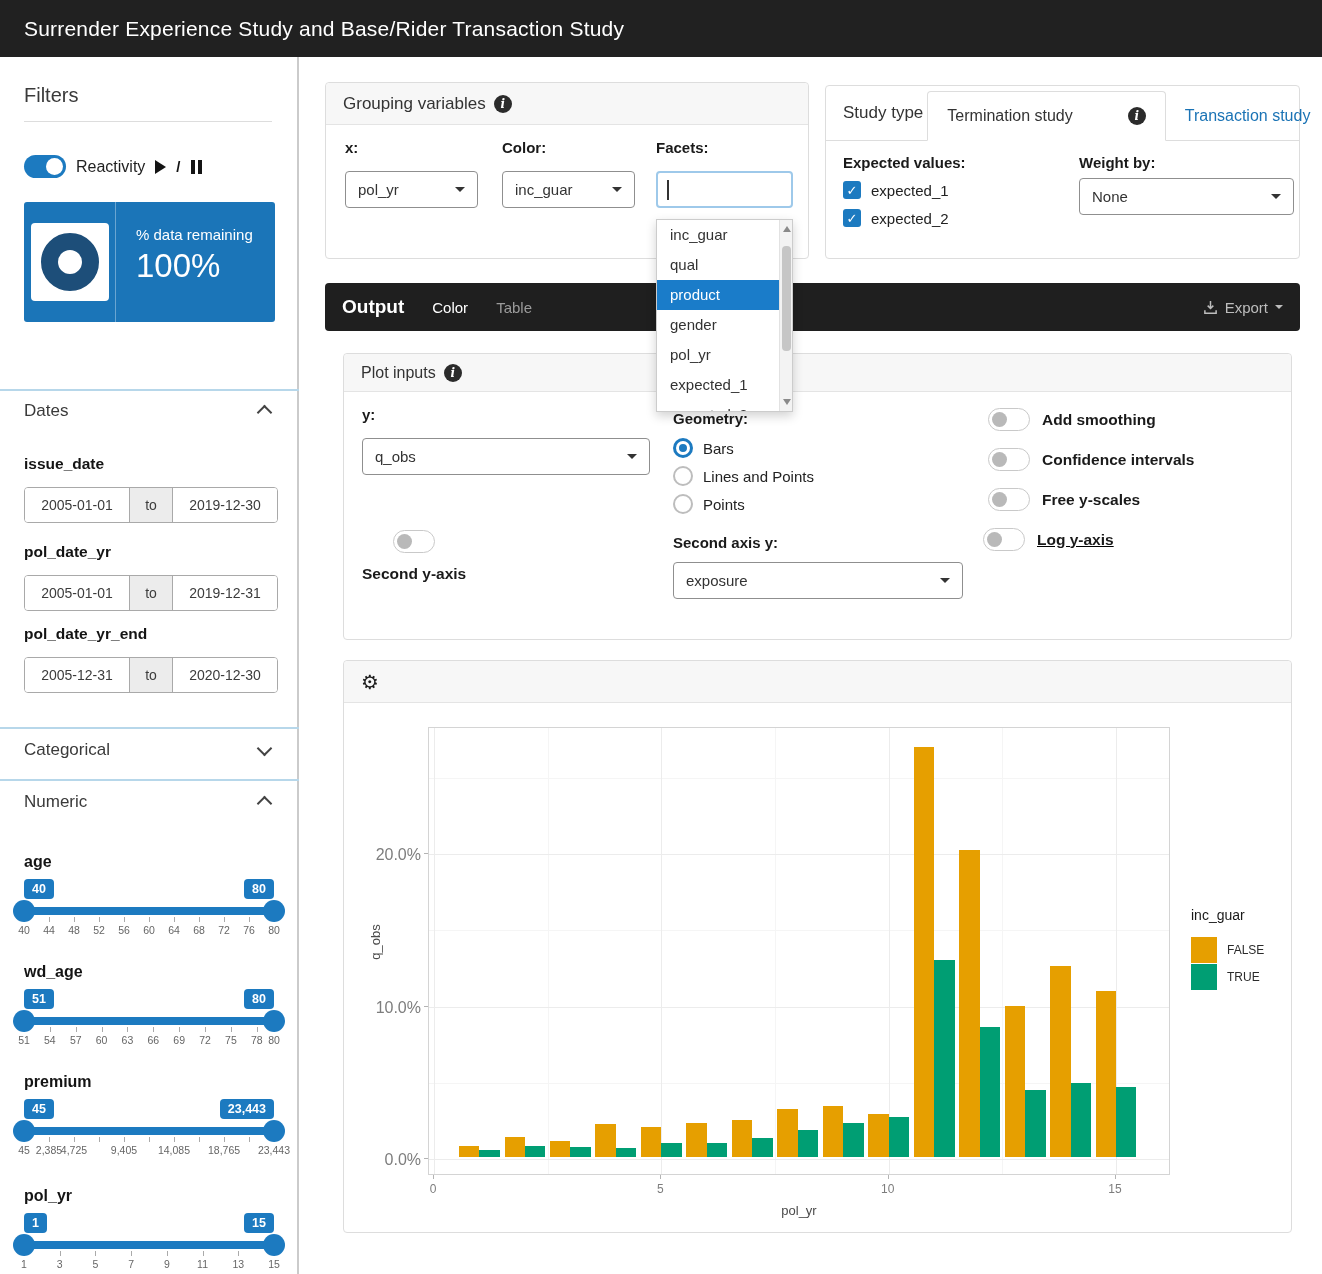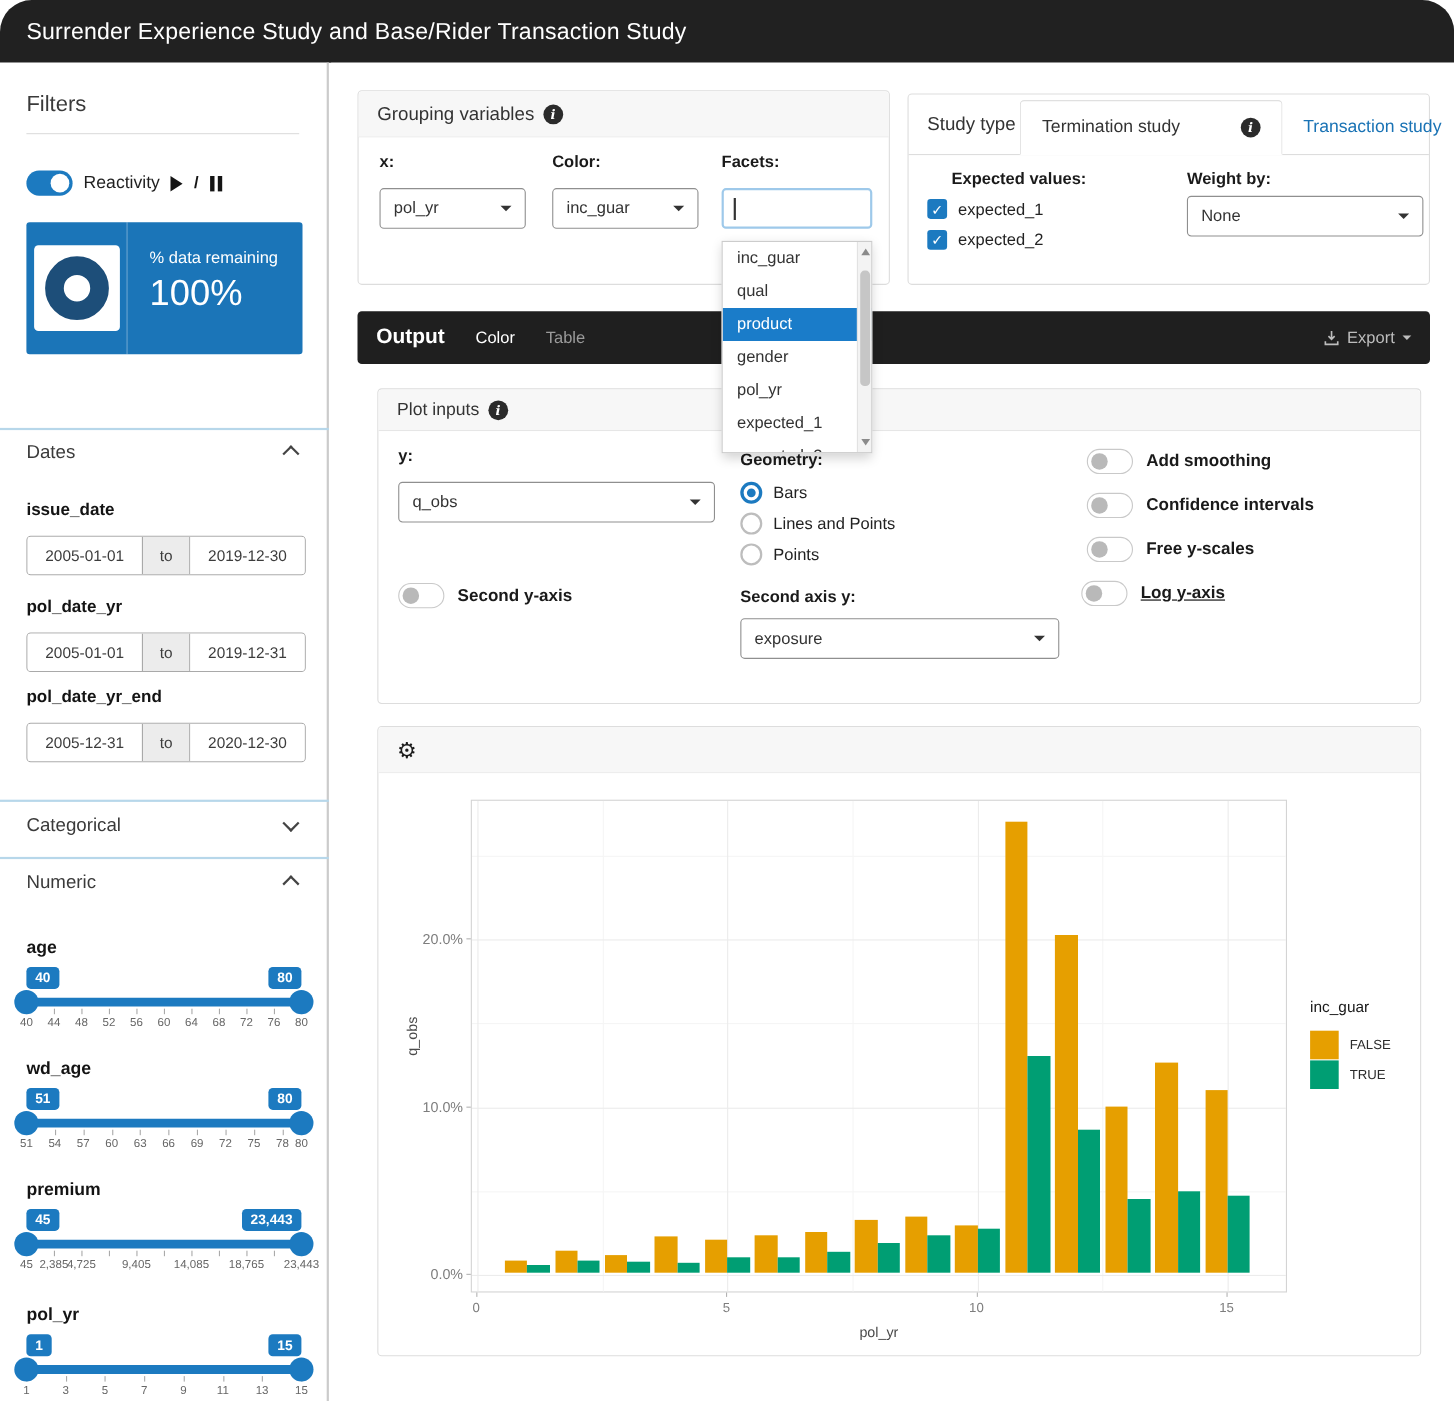--- a/index.html
+++ b/index.html
@@ -1,18 +1,18 @@
 <!DOCTYPE html>
 <html><head>
 <meta charset="utf-8">
 <style>
   * { margin:0; padding:0; box-sizing:border-box; }
   html,body { background:#fff; }
   body { font-family:"Liberation Sans", sans-serif; }
-  #app { position:relative; width:1322px; height:1274px; overflow:hidden; background:#fff;border-radius:29px; }
+  #app { position:relative; width:1322px; height:1274px; overflow:hidden; background:#fff; }
 
   
   .navbar { position:absolute; left:0; top:0; width:1322px; height:57px; background:#212121;
             display:flex; align-items:center; padding:0 24px; }
   .navbar .title { color:#fff; font-size:21px; font-weight:400; letter-spacing:.2px; }
 
   
   .sidebar { position:absolute; left:0; top:57px; width:299px; height:1217px; background:#fff;
              border-right:2px solid #cbcbcb; }
   .filters-title { position:absolute; left:24px; top:27px; font-size:20px; color:#3a3a3a; }
@@ -122,21 +122,21 @@
   .toggle-row { position:absolute; display:flex; align-items:center; gap:12px; }
   .toggle-row .tlabel { font-weight:bold; font-size:15.5px; color:#1a1a1a; }
 
   
   .gear { font-family:"DejaVu Sans", sans-serif; font-size:20px; color:#1c1c1c; }
   .chart-body { position:absolute; left:0; top:42px; right:0; bottom:0; }
   #plot-panel { position:absolute; left:84px; top:24px; width:742px; height:448px; border:1px solid #d4d4d4; background:#fff; overflow:hidden; }
   .gline { position:absolute; background:#ececec; }
   .gline.minor { background:#f5f5f5; }
   .bar { position:absolute; bottom:17px; }
-  .ytick-label { position:absolute; width:58px; text-align:right; font-size:13px; color:#7d7d7d; }
+  .ytick-label { position:absolute; width:58px; text-align:right; font-size:16px; color:#7d7d7d; }
   .xtick-label { position:absolute; width:40px; text-align:center; font-size:12px; color:#7d7d7d; }
   .tickdash { position:absolute; background:#b3b3b3; }
   .axis-title { position:absolute; font-size:13px; color:#4a4a4a; }
   .legend-title { position:absolute; font-size:14px; color:#1a1a1a; }
   .legend-key { position:absolute; width:26px; height:26px; }
   .legend-label { position:absolute; font-size:12px; color:#2b2b2b; line-height:26px; }
 </style>
 </head>
 <body>
 
@@ -357,21 +357,21 @@
             <div class="tab active">
               <span>Termination study</span>
               <span class="info">i</span>
             </div>
             <div class="tab inactive">
               <span>Transaction study</span>
               <span class="info blue">i</span>
             </div>
           </div>
       </div>
-      <span class="lblb" style="left:17px; top:68px;margin-left:22px;">Expected values:</span>
+      <span class="lblb" style="left:17px; top:68px;">Expected values:</span>
       <div id="expected-checks">
           <div class="chk-row" style="left: 17px; top: 95px;">
             <span class="chk">✓</span>
             <span>expected_1</span>
           </div>
           <div class="chk-row" style="left: 17px; top: 123px;">
             <span class="chk">✓</span>
             <span>expected_2</span>
           </div>
         </div>
@@ -401,21 +401,21 @@
     <div class="card" style="left:42px; top:296px; width:949px; height:287px;">
       <div class="card-header" style="height:38px; font-size:16px;">
         <span>Plot inputs</span>
         <span class="info">i</span>
       </div>
       <span class="lblb" style="left:18px; top:52px;">y:</span>
       <div class="select" style="left:18px; top:84px; width:288px;">
         <span>q_obs</span>
           <span class="caret"></span>
       </div>
-      <div class="toggle-row" style="left:18px; top:176px;">
+      <div class="toggle-row" style="left:18px; top:176px;flex-direction:column;">
         <span class="switch off">
             <span class="knob"></span>
           </span>
         <span class="tlabel">Second y-axis</span>
       </div>
       <span class="lblb" style="left:329px; top:56px;">Geometry:</span>
       <div id="geometry-radios">
           <div class="radio-row" style="left: 329px; top: 84px;">
             <span class="radio sel"></span>
             <span>Bars</span>

